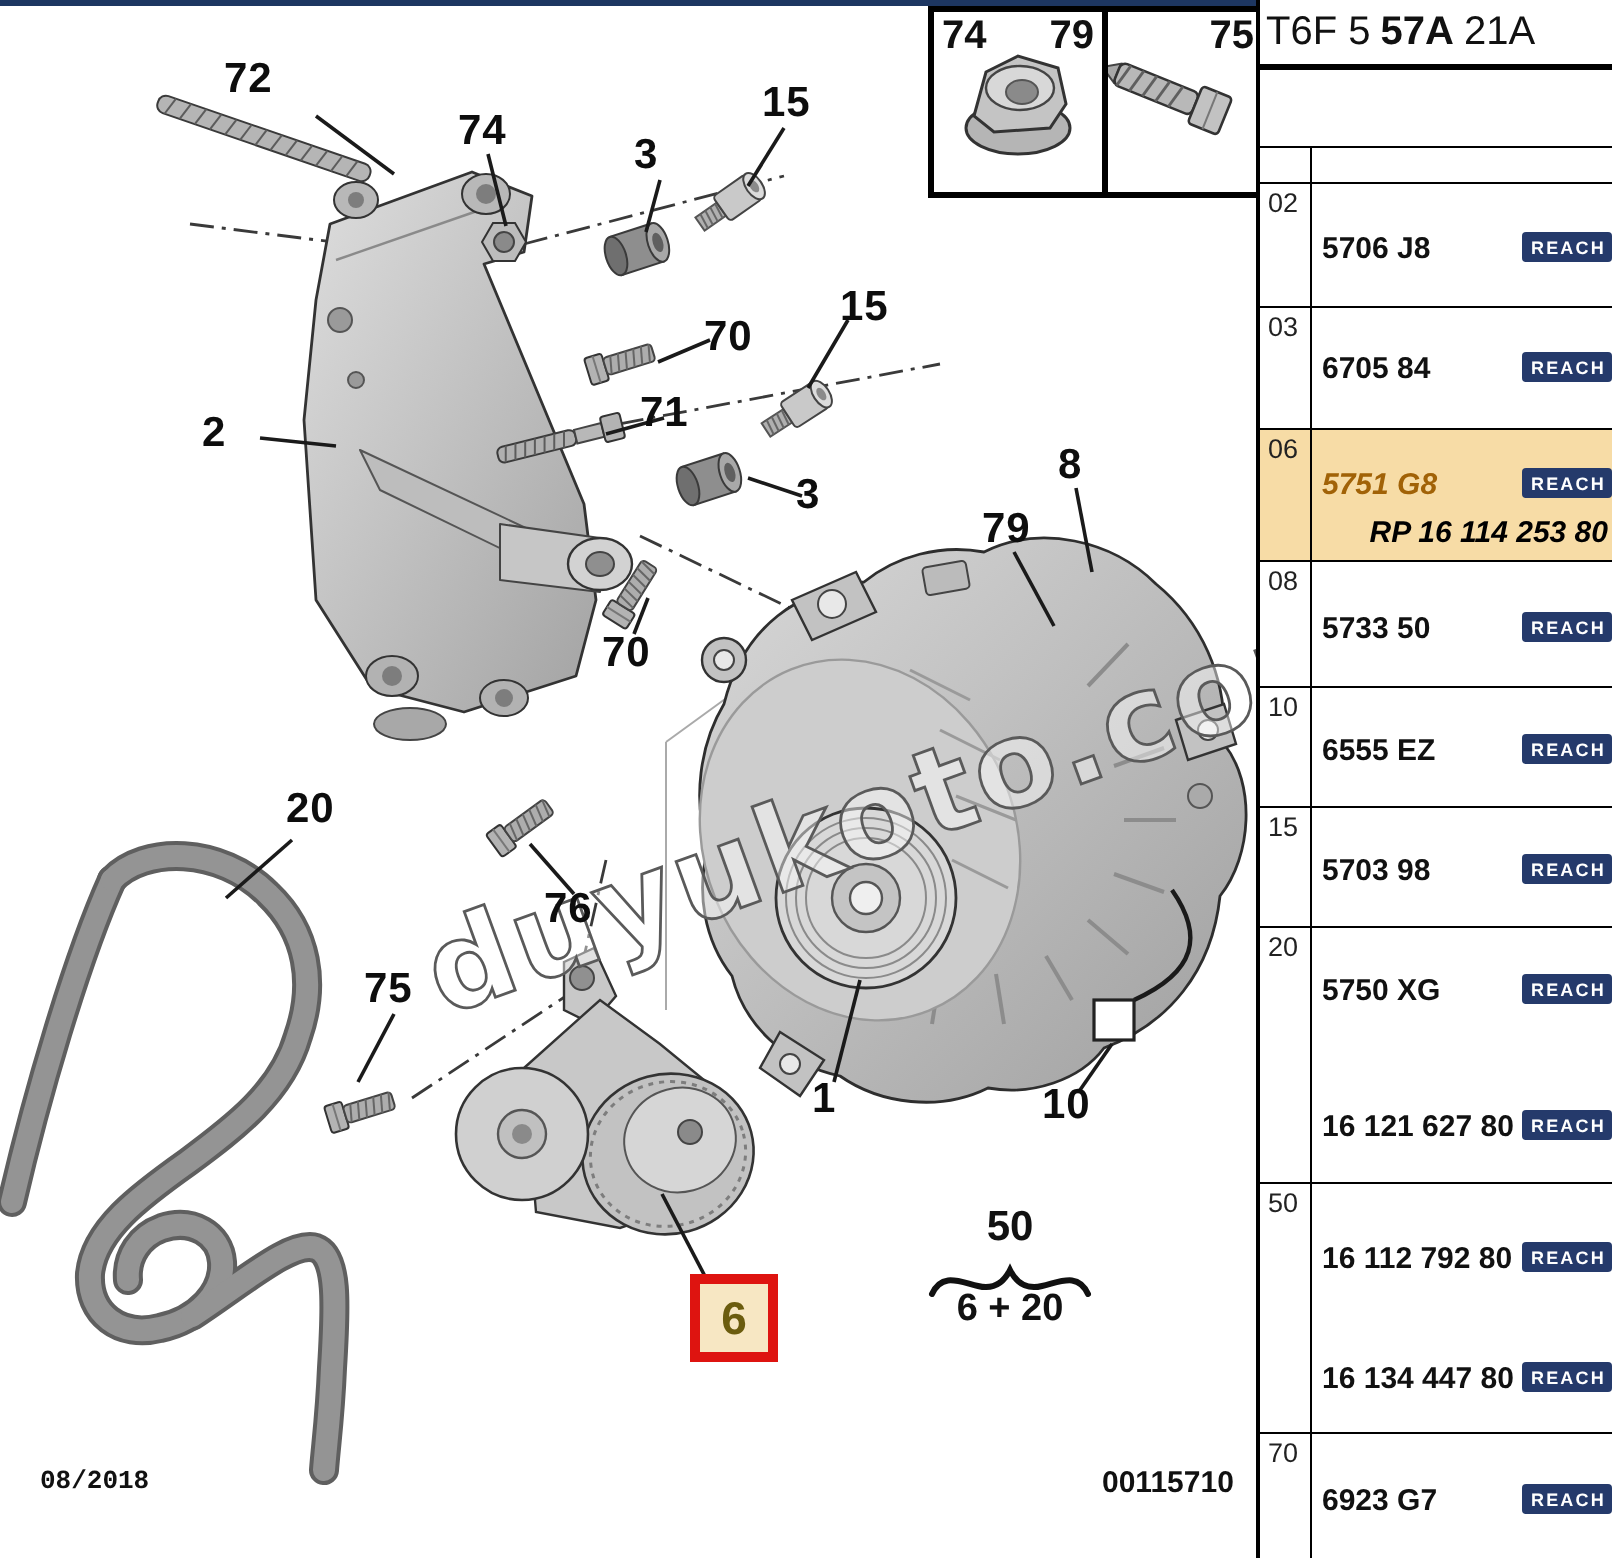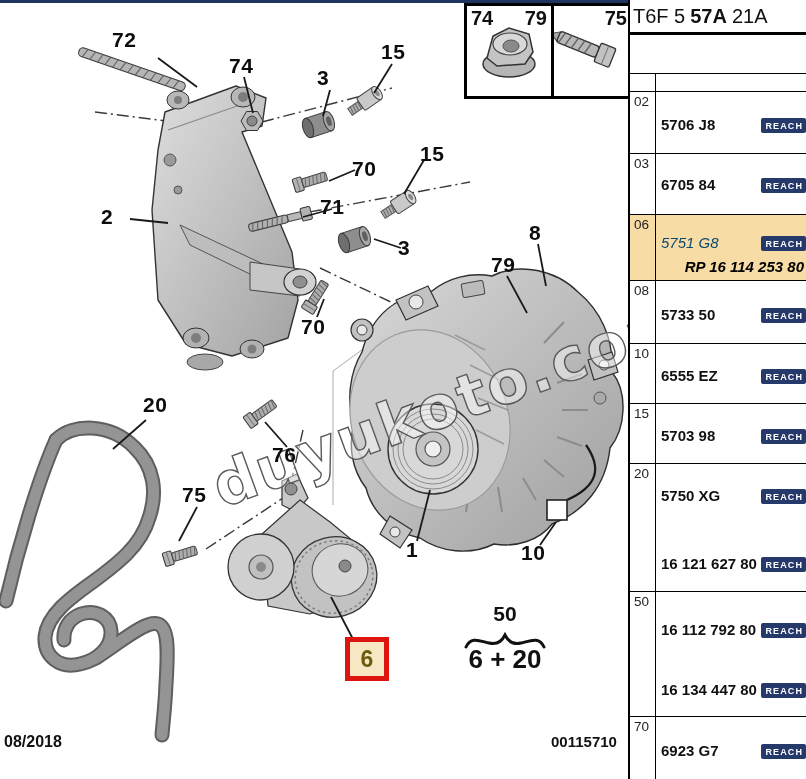--- a/index.html
+++ b/index.html
@@ -8,46 +8,46 @@
   .topbar{position:absolute;left:0;top:0;width:806px;height:3px;background:#1d3661;}
 
   
   .diagram{position:absolute;left:0;top:0;width:628px;height:779px;}
   .diagram svg{position:absolute;left:0;top:0;}
   .call{position:absolute;font-weight:bold;font-size:21px;color:#0d0d0d;letter-spacing:0.5px;}
   .red-box{position:absolute;left:345px;top:637px;width:34px;height:34px;
            border:5px solid #de1410;background:#f7e7c3;display:flex;align-items:center;justify-content:center;
            font-weight:bold;font-size:23px;color:#6b5c0e;}
   .g50{position:absolute;left:467px;top:602px;width:76px;text-align:center;font-weight:bold;font-size:21px;}
-  .gsum{position:absolute;left:459px;top:644px;width:92px;text-align:center;font-weight:bold;font-size:26px;}
-  .footer-date{position:absolute;left:4px;top:733px;font-weight:bold;font-size:16px;}
+  .gsum{position:absolute;left:459px;top:644px;width:92px;text-align:center;font-weight:bold;font-size:19px;}
+  .footer-date{position:absolute;left:20px;top:733px;font-weight:bold;font-size:13px;font-family:Liberation Mono, monospace;}
   .footer-doc{position:absolute;left:551px;top:733px;font-weight:bold;font-size:15px;}
 
   
   .pbox{position:absolute;left:464px;top:3px;width:164px;height:90px;border:3px solid #000;display:flex;background:#fff;}
   .pbox .cell{position:relative;height:100%;}
   .pbox .c1{width:84px;border-right:3px solid #000;}
   .pbox .c2{flex:1;}
   .pbox .lbl{position:absolute;top:1px;font-weight:bold;font-size:20px;}
 
   
   .table{position:absolute;left:628px;top:0;width:178px;height:779px;border-left:2px solid #000;background:#fff;}
   .t-header{height:27px;border-bottom:3px solid #000;font-size:20px;padding:5px 0 0 3px;white-space:nowrap;}
   .t-header b{margin:3px 5px 0 5px;}
   .t-gap1{height:38px;border-bottom:1px solid #000;}
   .t-gap2{height:17px;border-bottom:1px solid #000;position:relative;}
   .t-row{position:relative;border-bottom:1px solid #000;}
   .refline{position:absolute;left:25px;top:0;bottom:0;border-left:1px solid #000;}
   .ref{position:absolute;top:2px;left:4px;font-size:13.5px;color:#222;}
-  .pline{position:absolute;left:31px;right:2px;display:flex;justify-content:space-between;align-items:flex-end;}
+  .pline{position:absolute;left:31px;right:2px;display:flex;justify-content:space-between;align-items:flex-start;}
   .pnum{font-weight:bold;font-size:15px;white-space:nowrap;}
   .badge{background:#253a6b;color:#fff;font-size:9px;font-weight:bold;letter-spacing:1.1px;
          padding:3px 3px 2px 4px;border-radius:2px;flex:none;}
   .hl{background:#f7dca6;}
-  .hl .pnum{font-weight:normal;font-style:italic;color:#0c4a6e;}
+  .hl .pnum{font-weight:bold;font-style:italic;color:#a16207;}
   .note{position:absolute;right:4px;font-weight:bold;font-style:italic;font-size:15px;color:#000;white-space:nowrap;}
 </style>
 </head>
 <body>
 
 <div class="page">
   <div class="topbar"></div>
 
   <div class="diagram">
     <svg width="628" height="779" viewBox="0 0 628 779">

